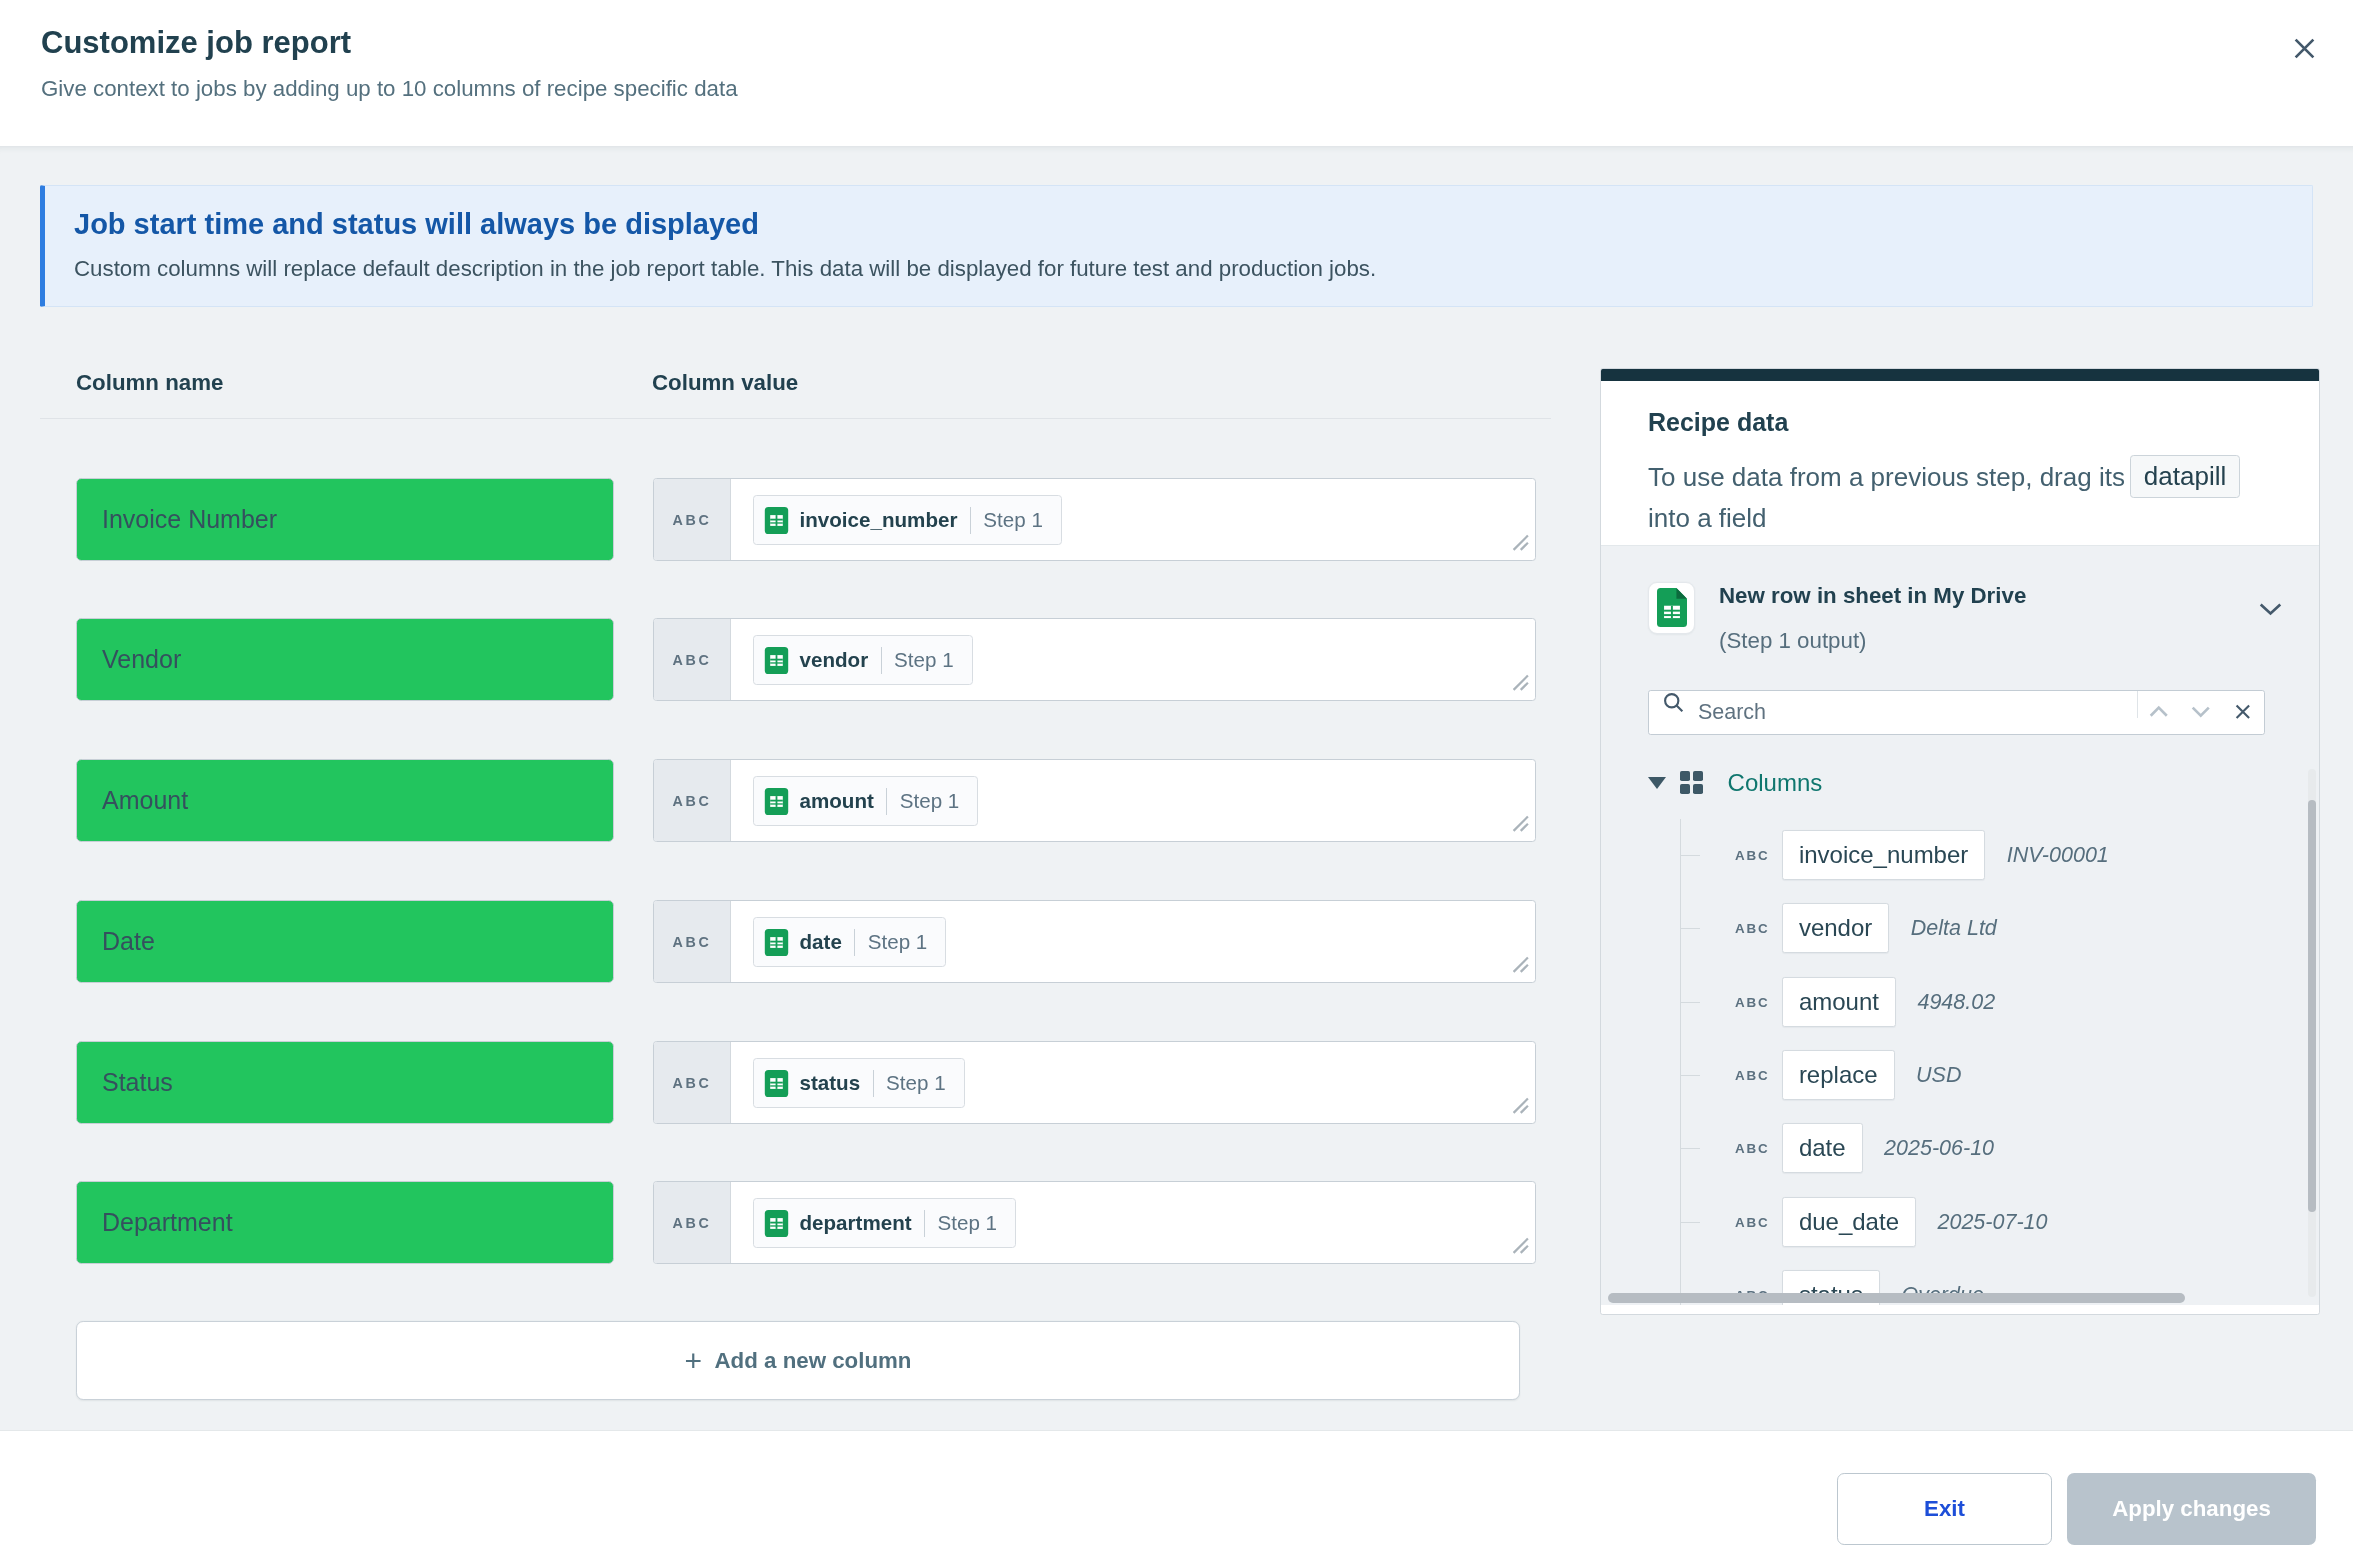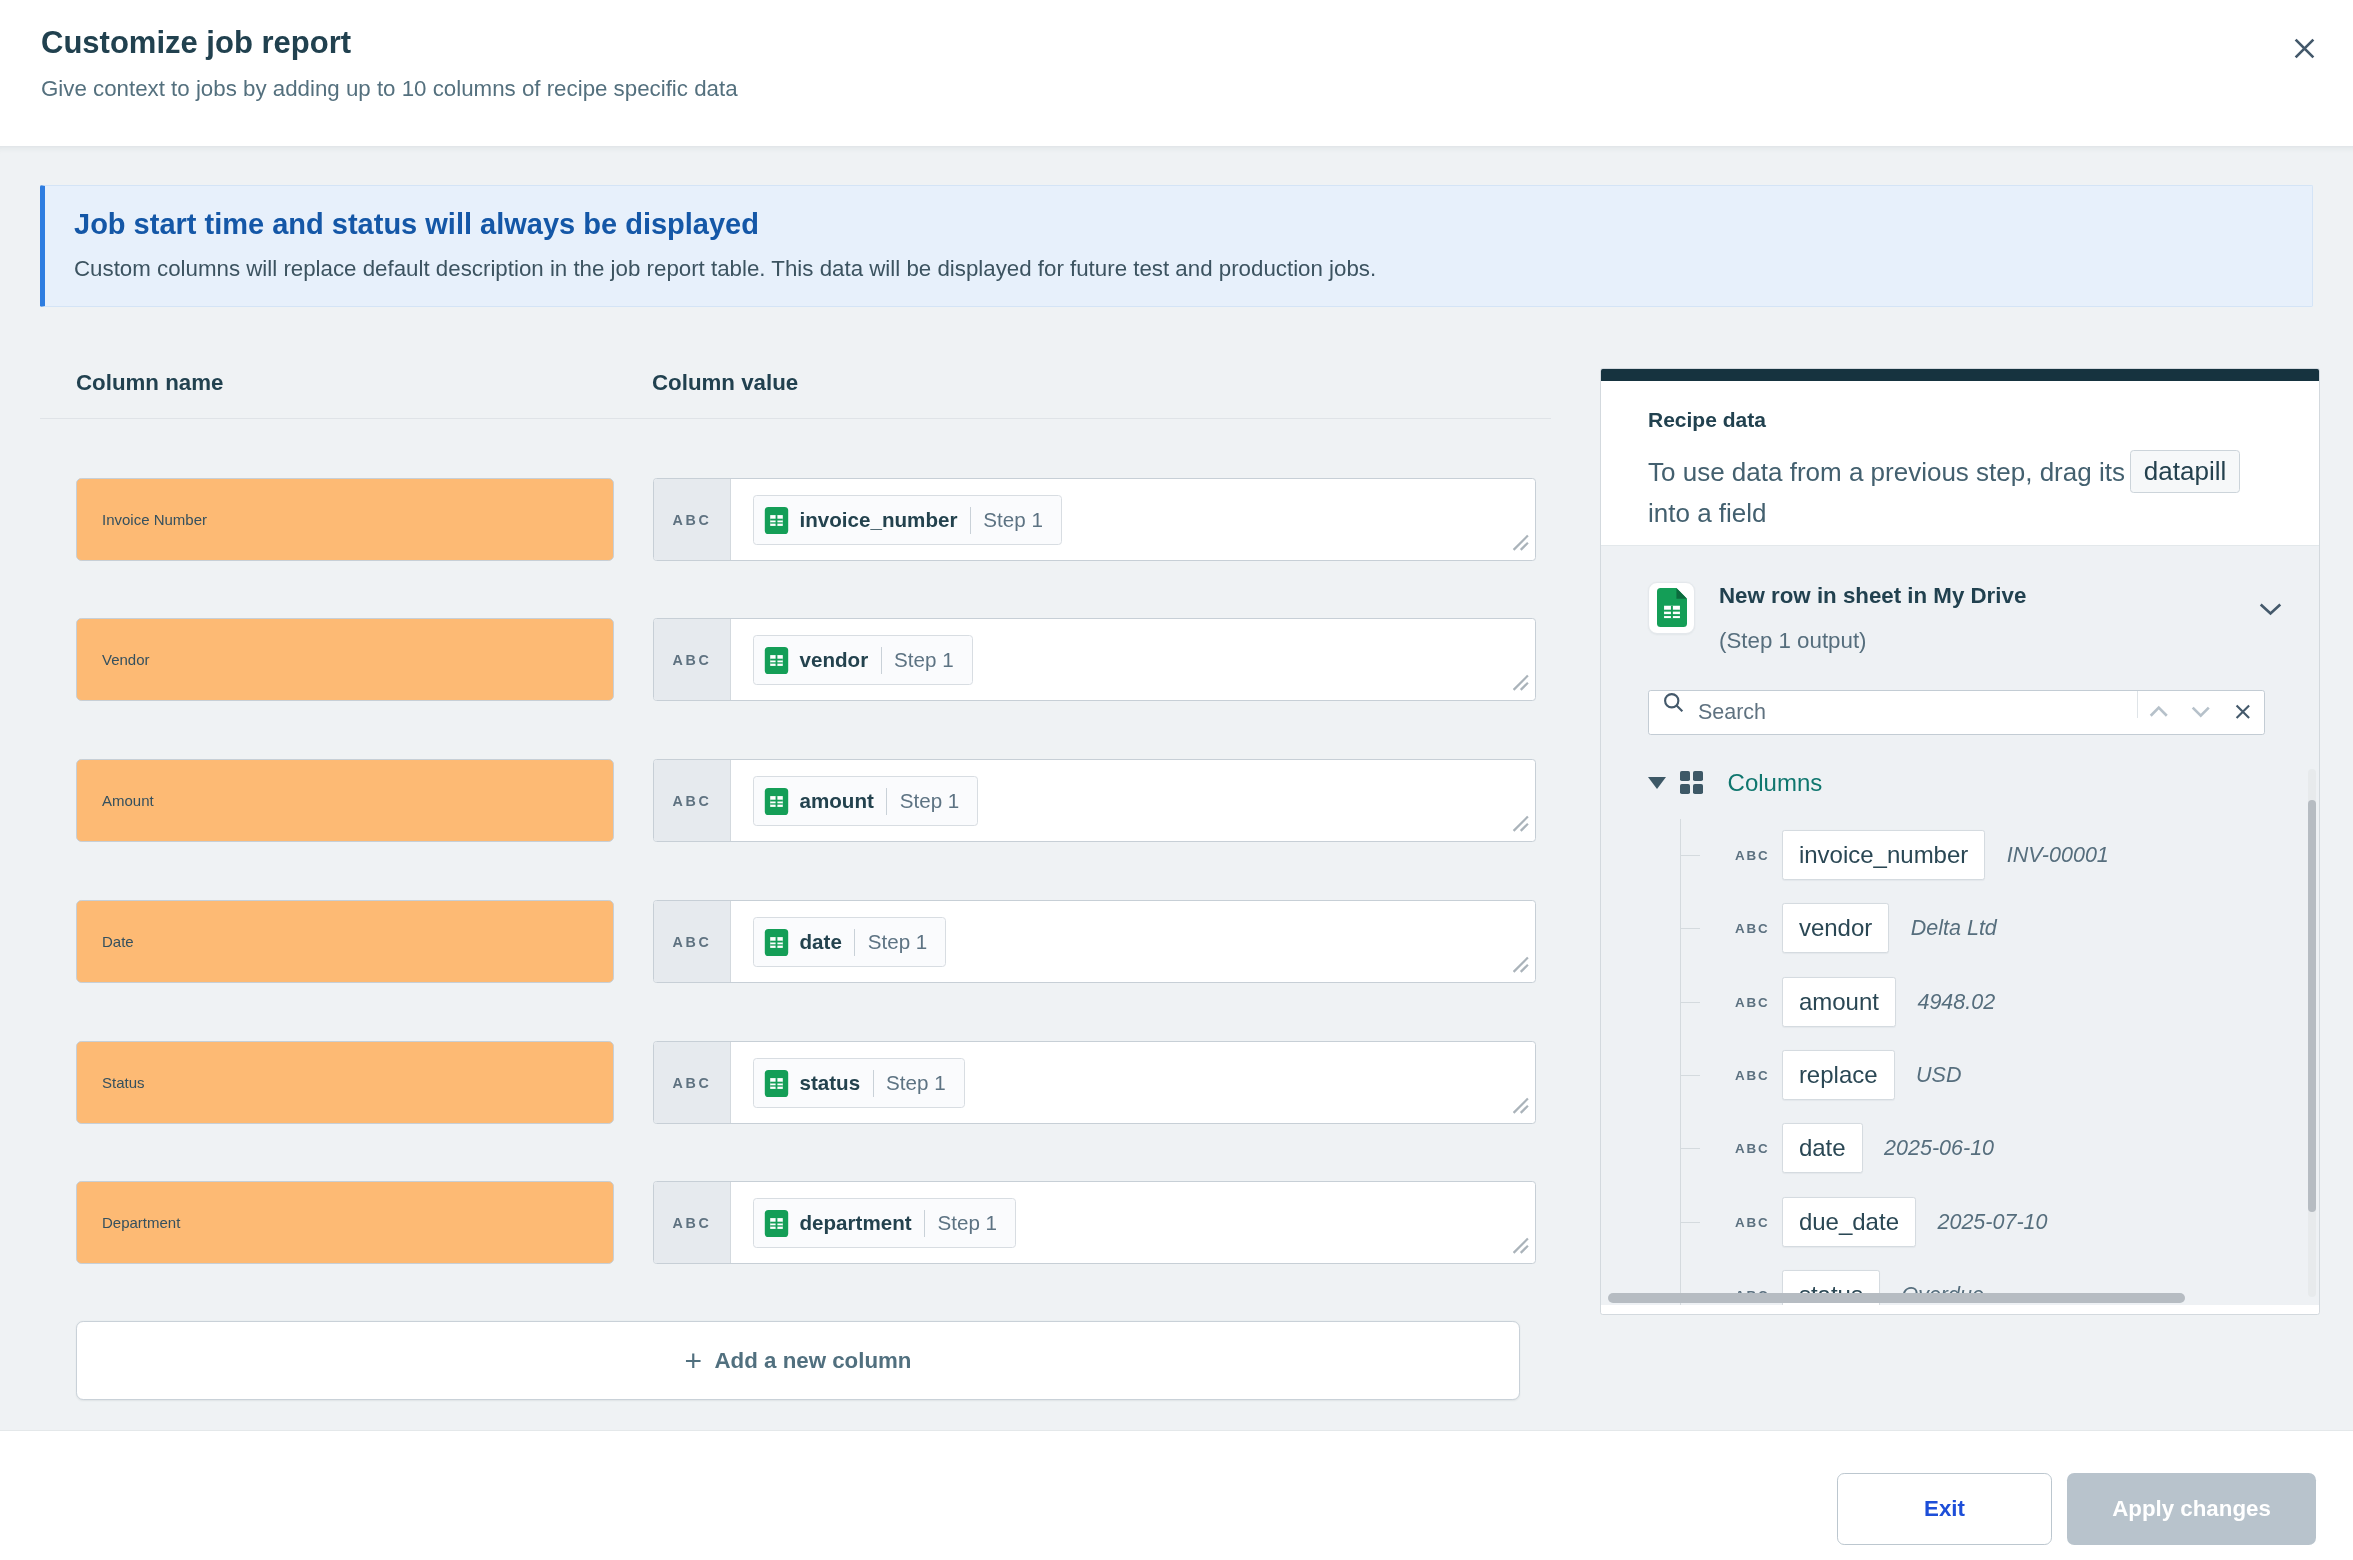--- a/index.html
+++ b/index.html
@@ -24,22 +24,22 @@
   .banner .b-title { font-size:29px; font-weight:700; color:#1457a7; }
   .banner .b-body  { font-size:22.3px; color:#3c5360; margin-top:15px; }
   
   .col-head { position:absolute; font-size:22.3px; font-weight:700; color:#21414f; top:223px; }
   .col-head.name  { left:76px; }
   .col-head.value { left:652px; }
   .head-divider { position:absolute; left:40px; top:271px; width:1511px; height:0.9px; background:#dfe3e7; }
   
   .row { position:absolute; left:0; height:83px; width:1600px; }
   .name-input { position:absolute; left:76px; top:0; width:538px; height:83px;
-                border:0.9px solid #c7cfd6; border-radius:5.4px; background:#fdba74;
-                font-family:"Liberation Sans",sans-serif; font-size:15px; color:#35505e; padding:0 25px; outline:none; }
+                border:0.9px solid #c7cfd6; border-radius:5.4px; background:#22c55e;
+                font-family:"Liberation Sans",sans-serif; font-size:25px; color:#35505e; padding:0 25px; outline:none; }
   .value-field { position:absolute; left:653px; top:0; width:883px; height:83px;
                  border:0.9px solid #c7cfd6; border-radius:3.6px; background:#fff; display:flex; overflow:hidden; }
   .vf-prefix { width:77px; background:#e6eaee; border-right:0.9px solid #d3d9de; display:flex; align-items:center; justify-content:center;
                font-size:14.3px; font-weight:700; letter-spacing:2.7px; color:#5f7280; }
   .vf-body { position:relative; flex:1; }
   .datapill { position:absolute; left:21.5px; top:16px; height:50px; display:inline-flex; align-items:center;
               background:#fafbfd; border:0.9px solid #d8dde2; border-radius:3.6px; padding-right:18px; cursor:grab; }
   .dp-icon { width:46px; display:flex; align-items:center; justify-content:center; }
   .dp-name { font-size:20.6px; font-weight:700; color:#23424e; }
   .dp-sep  { width:0.9px; height:27px; background:#c9d1d8; margin:0 12.5px; }
@@ -49,21 +49,21 @@
   .add-col { position:absolute; left:76px; top:1174px; width:1444px; height:79px;
              background:#fff; border:0.9px solid #c9d1d8; border-radius:7.2px; cursor:pointer;
              font-family:"Liberation Sans",sans-serif; font-size:22.3px; font-weight:700; color:#51707f;
              display:flex; align-items:center; justify-content:center; gap:12.5px; box-shadow:0 0.9px 1.8px rgba(40,60,70,.08); }
   .add-col .plus { font-size:30px; font-weight:400; line-height:1; color:#51707f; }
   
   .panel { position:absolute; left:1600px; top:221px; width:720px; height:947px;
            background:#fff; border:0.9px solid #d3d9de; border-radius:2.7px; overflow:hidden; }
   .panel-topbar { height:11.6px; background:#16333f; }
   .panel-head { padding:27px 47px 0 47px; height:164px; }
-  .panel-head h2 { font-size:21px; font-weight:700; color:#21414f; }
+  .panel-head h2 { font-size:25px; font-weight:700; color:#21414f; }
   .panel-desc { margin-top:18px; font-size:26px; line-height:40px; color:#43606f; }
   .dp-chip { display:inline-block; border:0.9px solid #ccd4da; background:#f6f8f9; border-radius:3.6px;
              padding:0.9px 12.5px; color:#24414e; margin:0 5.4px; }
   .panel-body { position:relative; height:760px; background:#eef1f4; border-top:0.9px solid #e3e8eb; }
   
   .step-row { position:absolute; left:47px; right:36px; top:36px; height:52px; display:flex; align-items:flex-start; cursor:pointer; }
   .step-icon-box { width:47px; height:52px; background:#fff; border:0.9px solid #e4e8ec; border-radius:9px;
                    display:flex; align-items:center; justify-content:center; box-shadow:0 0.9px 1.8px rgba(40,60,70,.06); }
   .step-texts { margin-left:24px; }
   .step-title { font-size:22.3px; font-weight:700; color:#21414f; line-height:27px; }

